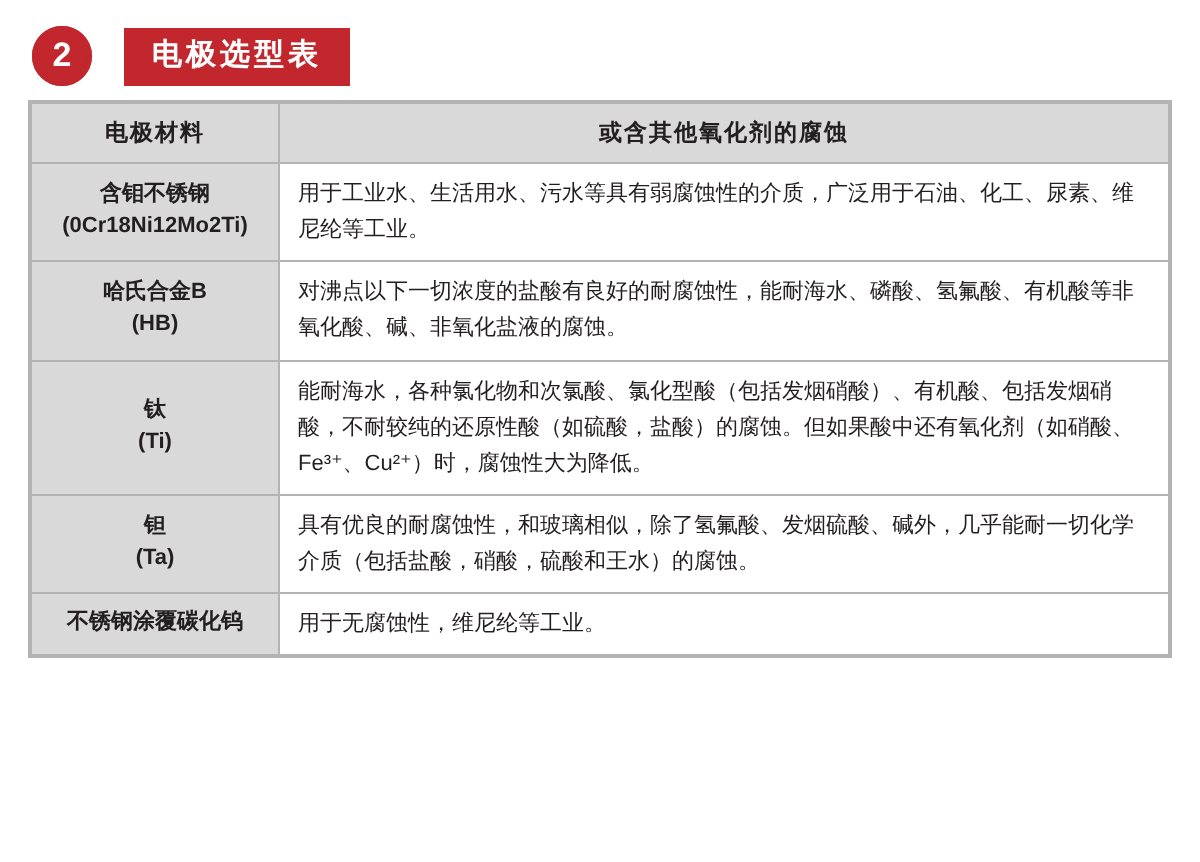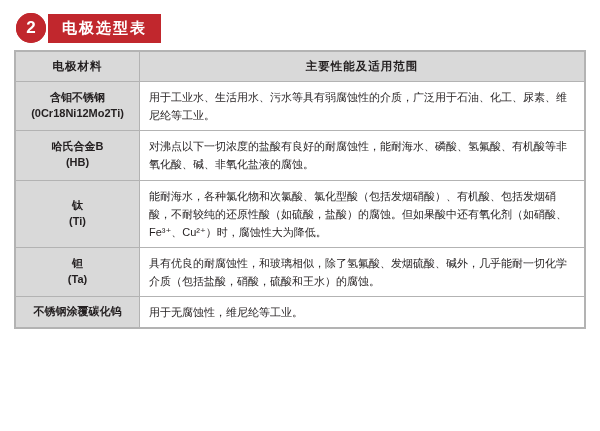--- a/index.html
+++ b/index.html
@@ -41,20 +41,21 @@
     align-items: center;
     justify-content: center;
     flex: 0 0 auto;
     box-shadow: inset 0 0 0 2px #c1272d;
     border: 2px solid #ffffff;
     outline: 2px solid #c1272d;
     outline-offset: -4px;
     font-family: "Liberation Sans", "DejaVu Sans", sans-serif;
   }
   .title-box {
+    margin-left: 14px;
     background: #c1272d;
     color: #ffffff;
     font-size: 15px;
     font-weight: bold;
     letter-spacing: 2px;
     padding: 5px 14px 6px 14px;
     line-height: 1.2;
     flex: 0 0 auto;
   }
   
@@ -114,21 +115,21 @@
 
   <div class="table-wrap">
     <table>
       <colgroup>
         <col class="c1">
         <col class="c2">
       </colgroup>
       <thead>
         <tr>
           <th>电极材料</th>
-          <th>主要性能及适用范围</th>
+          <th>或含其他氧化剂的腐蚀</th>
         </tr>
       </thead>
       <tbody>
         <tr>
           <td class="mat">
             <span class="line">含钼不锈钢</span>
             <span class="line">(0Cr18Ni12Mo2Ti)</span>
           </td>
           <td class="desc">用于工业水、生活用水、污水等具有弱腐蚀性的介质，广泛用于石油、化工、尿素、维尼纶等工业。</td>
         </tr>

